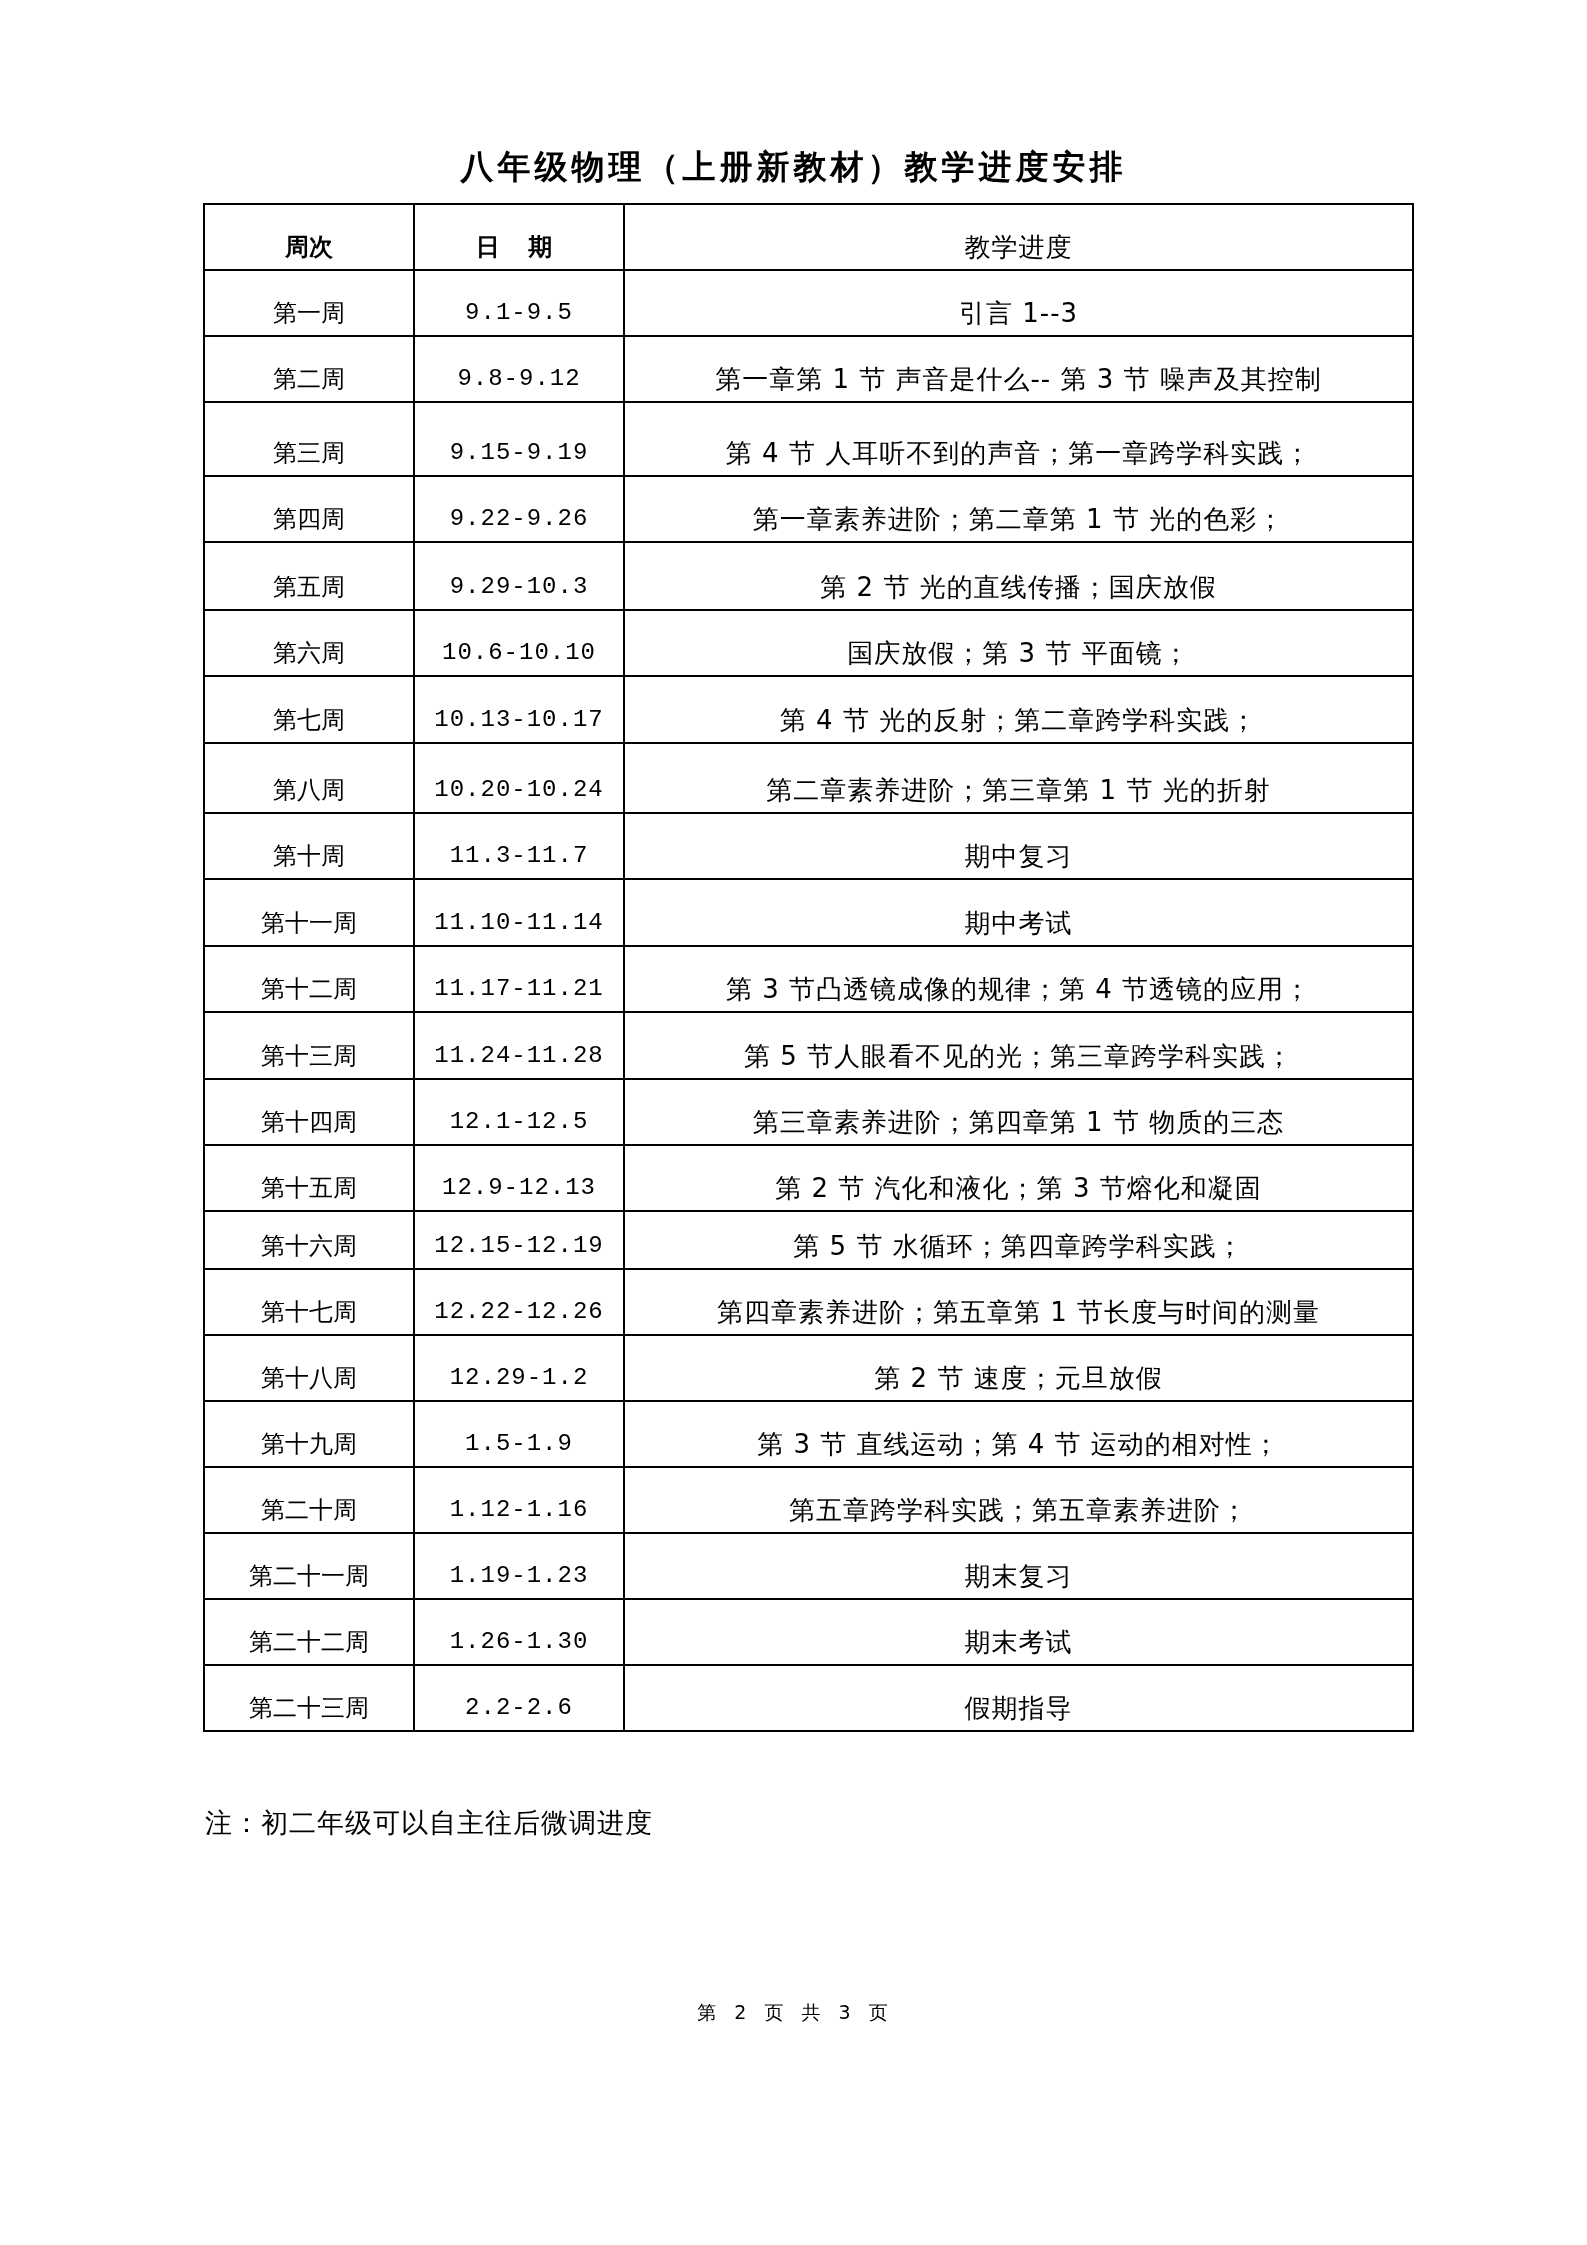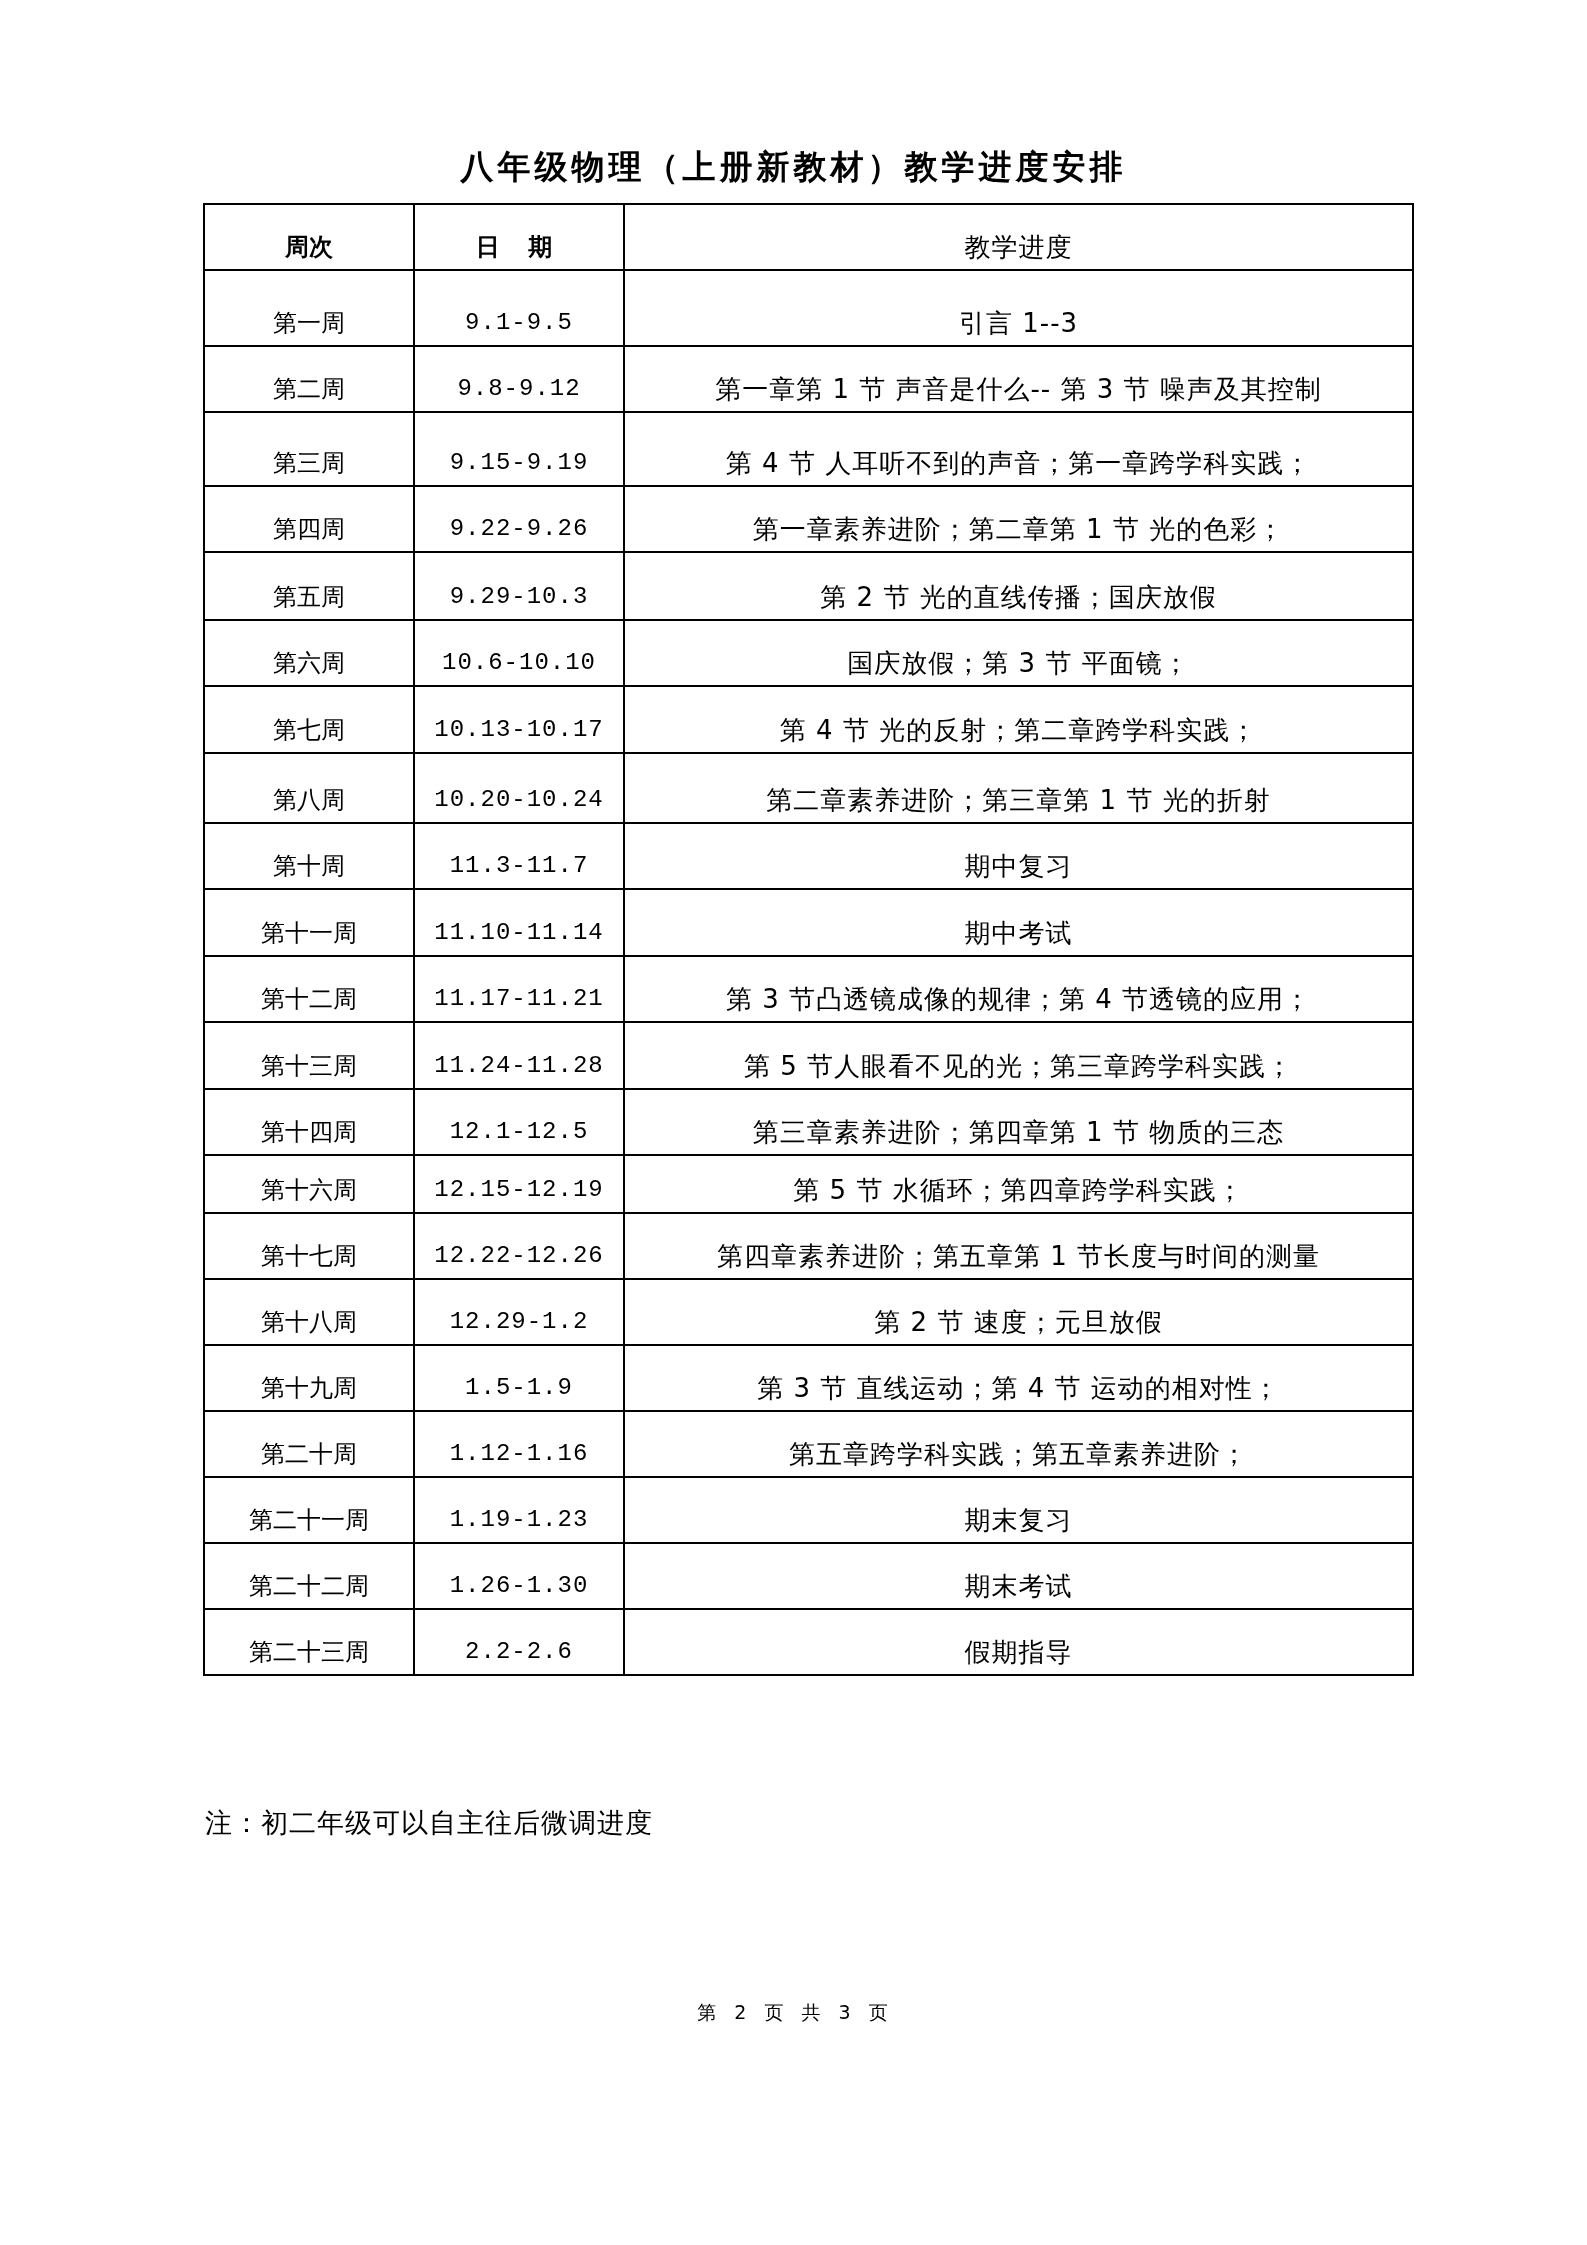--- a/index.html
+++ b/index.html
@@ -30,21 +30,21 @@
 
 <table class="schedule">
   <thead>
     <tr style="height:66px">
       <th class="c-week">周次</th>
       <th class="c-date" style="font-family:'DejaVu Sans','Liberation Sans',sans-serif;letter-spacing:10px;">日  期</th>
       <th class="c-prog col-progress">教学进度</th>
     </tr>
   </thead>
   <tbody id="rows">
-      <tr style="height: 76px; padding-left: 36px;">
+      <tr style="height: 66px; padding-left: 36px;">
         <td class="c-week">第一周</td>
         <td class="c-date">9.1-9.5</td>
         <td class="c-prog">引言 1--3</td>
       </tr>
       <tr style="height: 66px;">
         <td class="c-week">第二周</td>
         <td class="c-date">9.8-9.12</td>
         <td class="c-prog">第一章第 1 节 声音是什么-- 第 3 节 噪声及其控制</td>
       </tr>
       <tr style="height: 74px; padding-left: 16px;">
@@ -95,20 +95,25 @@
       <tr style="height: 67px;">
         <td class="c-week">第十三周</td>
         <td class="c-date">11.24-11.28</td>
         <td class="c-prog">第 5 节人眼看不见的光；第三章跨学科实践；</td>
       </tr>
       <tr style="height: 66px;">
         <td class="c-week">第十四周</td>
         <td class="c-date">12.1-12.5</td>
         <td class="c-prog">第三章素养进阶；第四章第 1 节 物质的三态</td>
       </tr>
+      <tr style="height: 66px;">
+        <td class="c-week">第十五周</td>
+        <td class="c-date">12.9-12.13</td>
+        <td class="c-prog">第 2 节 汽化和液化；第 3 节熔化和凝固</td>
+      </tr>
       <tr style="height: 58px;">
         <td class="c-week">第十六周</td>
         <td class="c-date">12.15-12.19</td>
         <td class="c-prog">第 5 节 水循环；第四章跨学科实践；</td>
       </tr>
       <tr style="height: 66px;">
         <td class="c-week">第十七周</td>
         <td class="c-date">12.22-12.26</td>
         <td class="c-prog">第四章素养进阶；第五章第 1 节长度与时间的测量</td>
       </tr>

